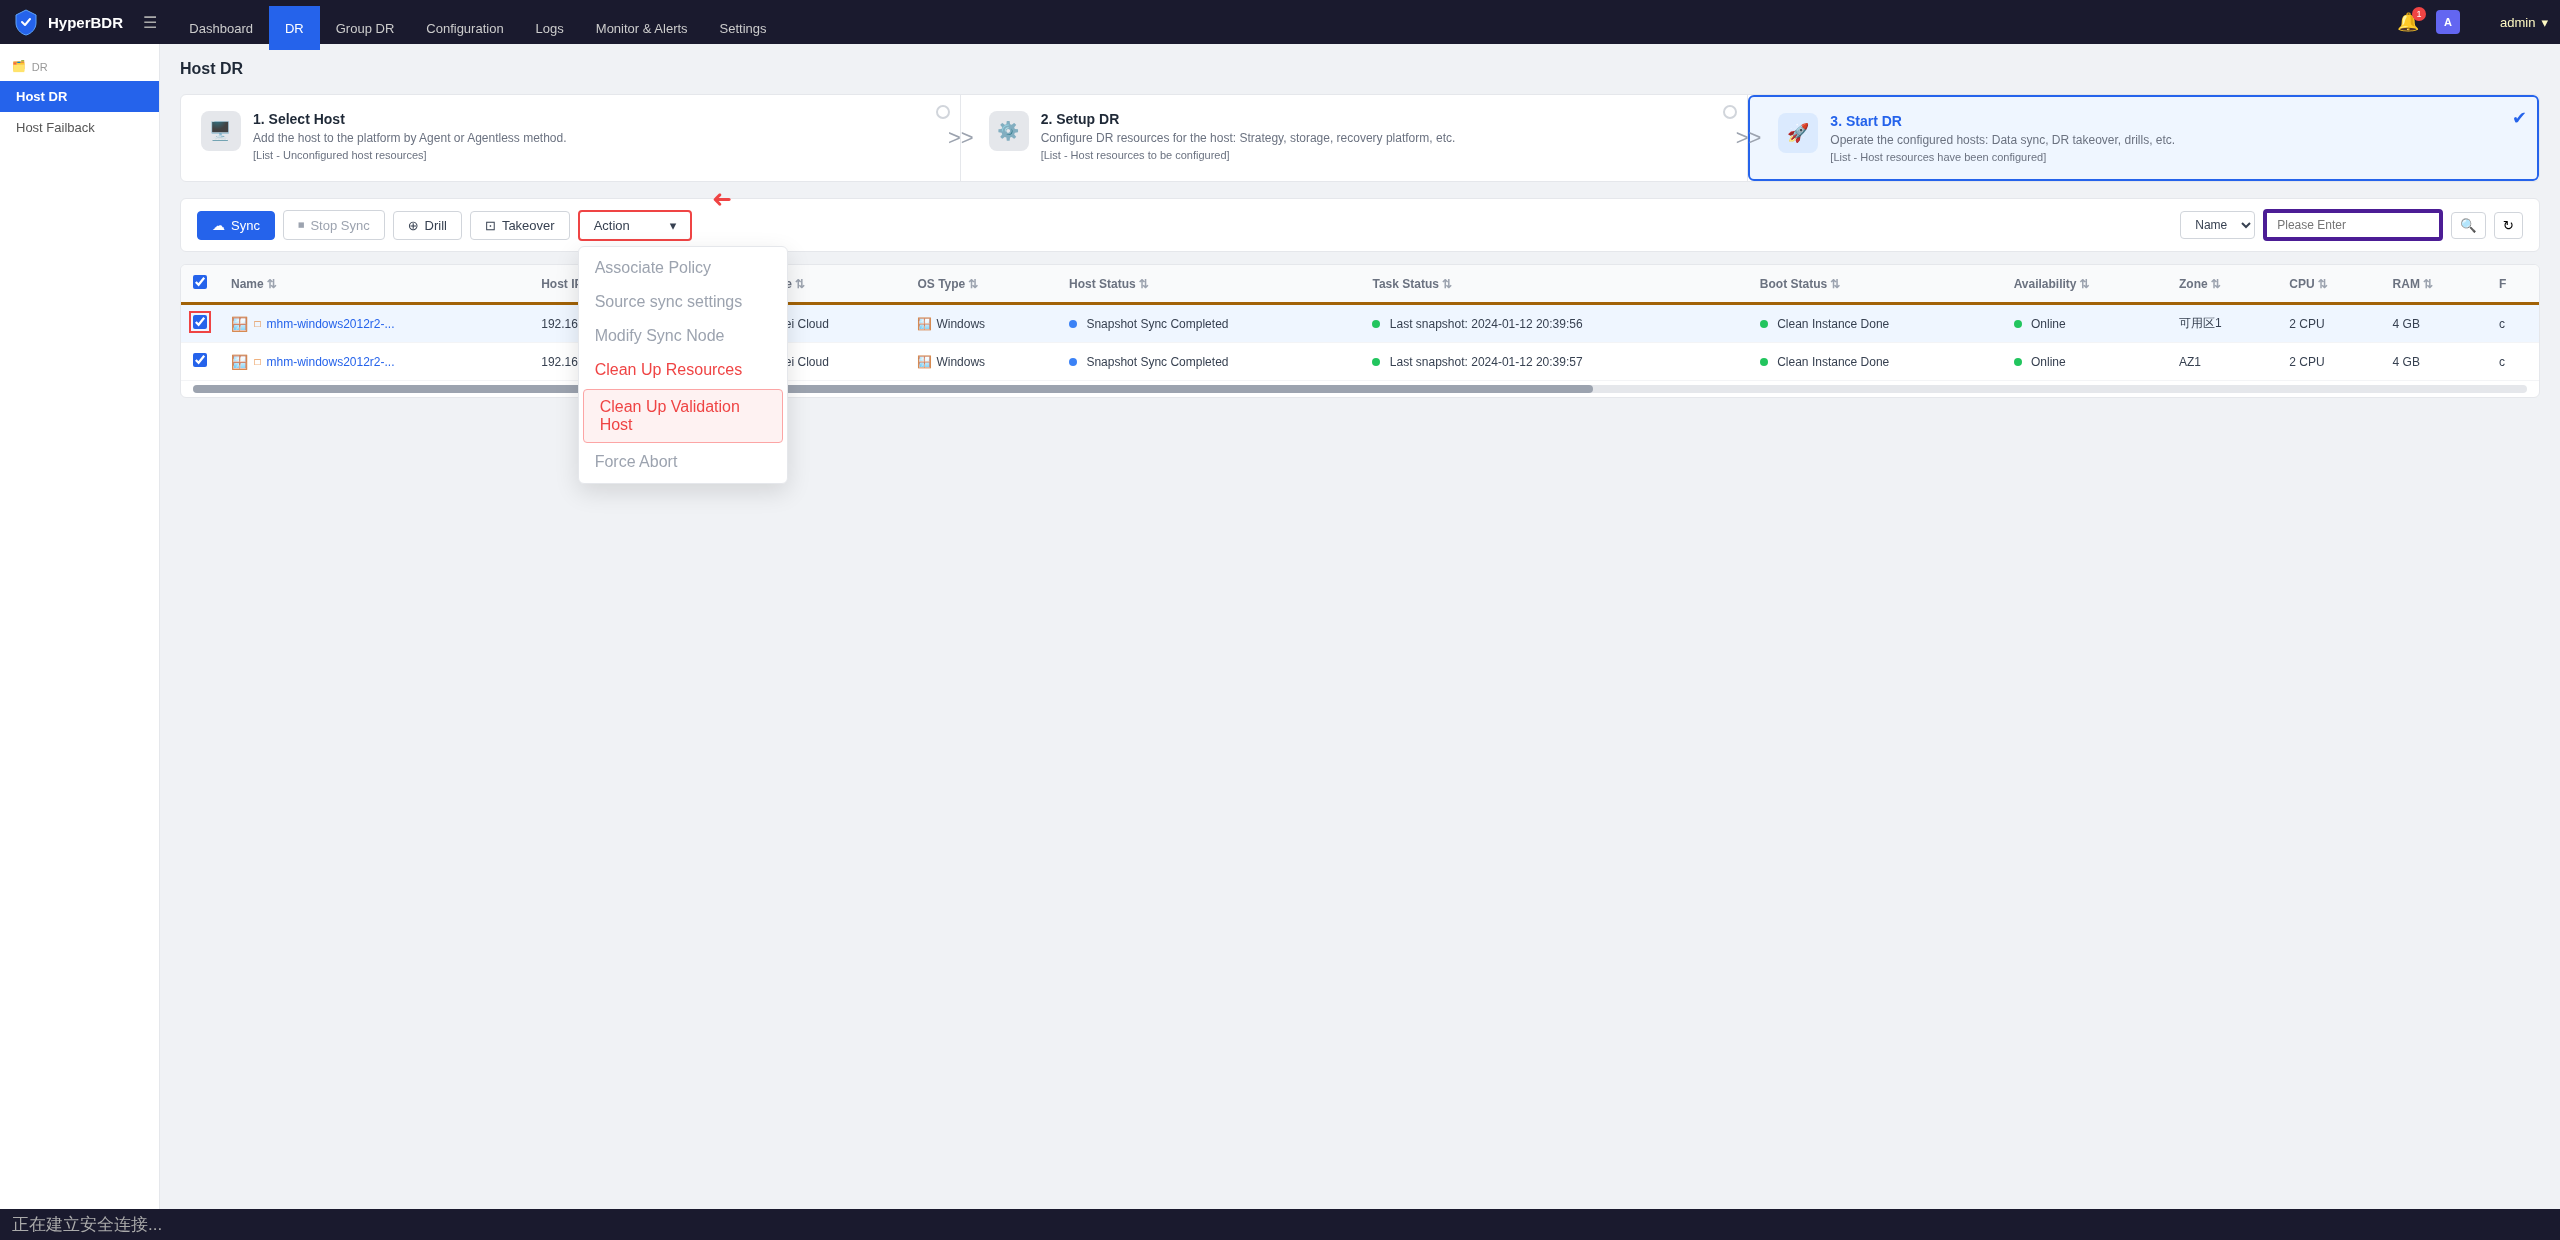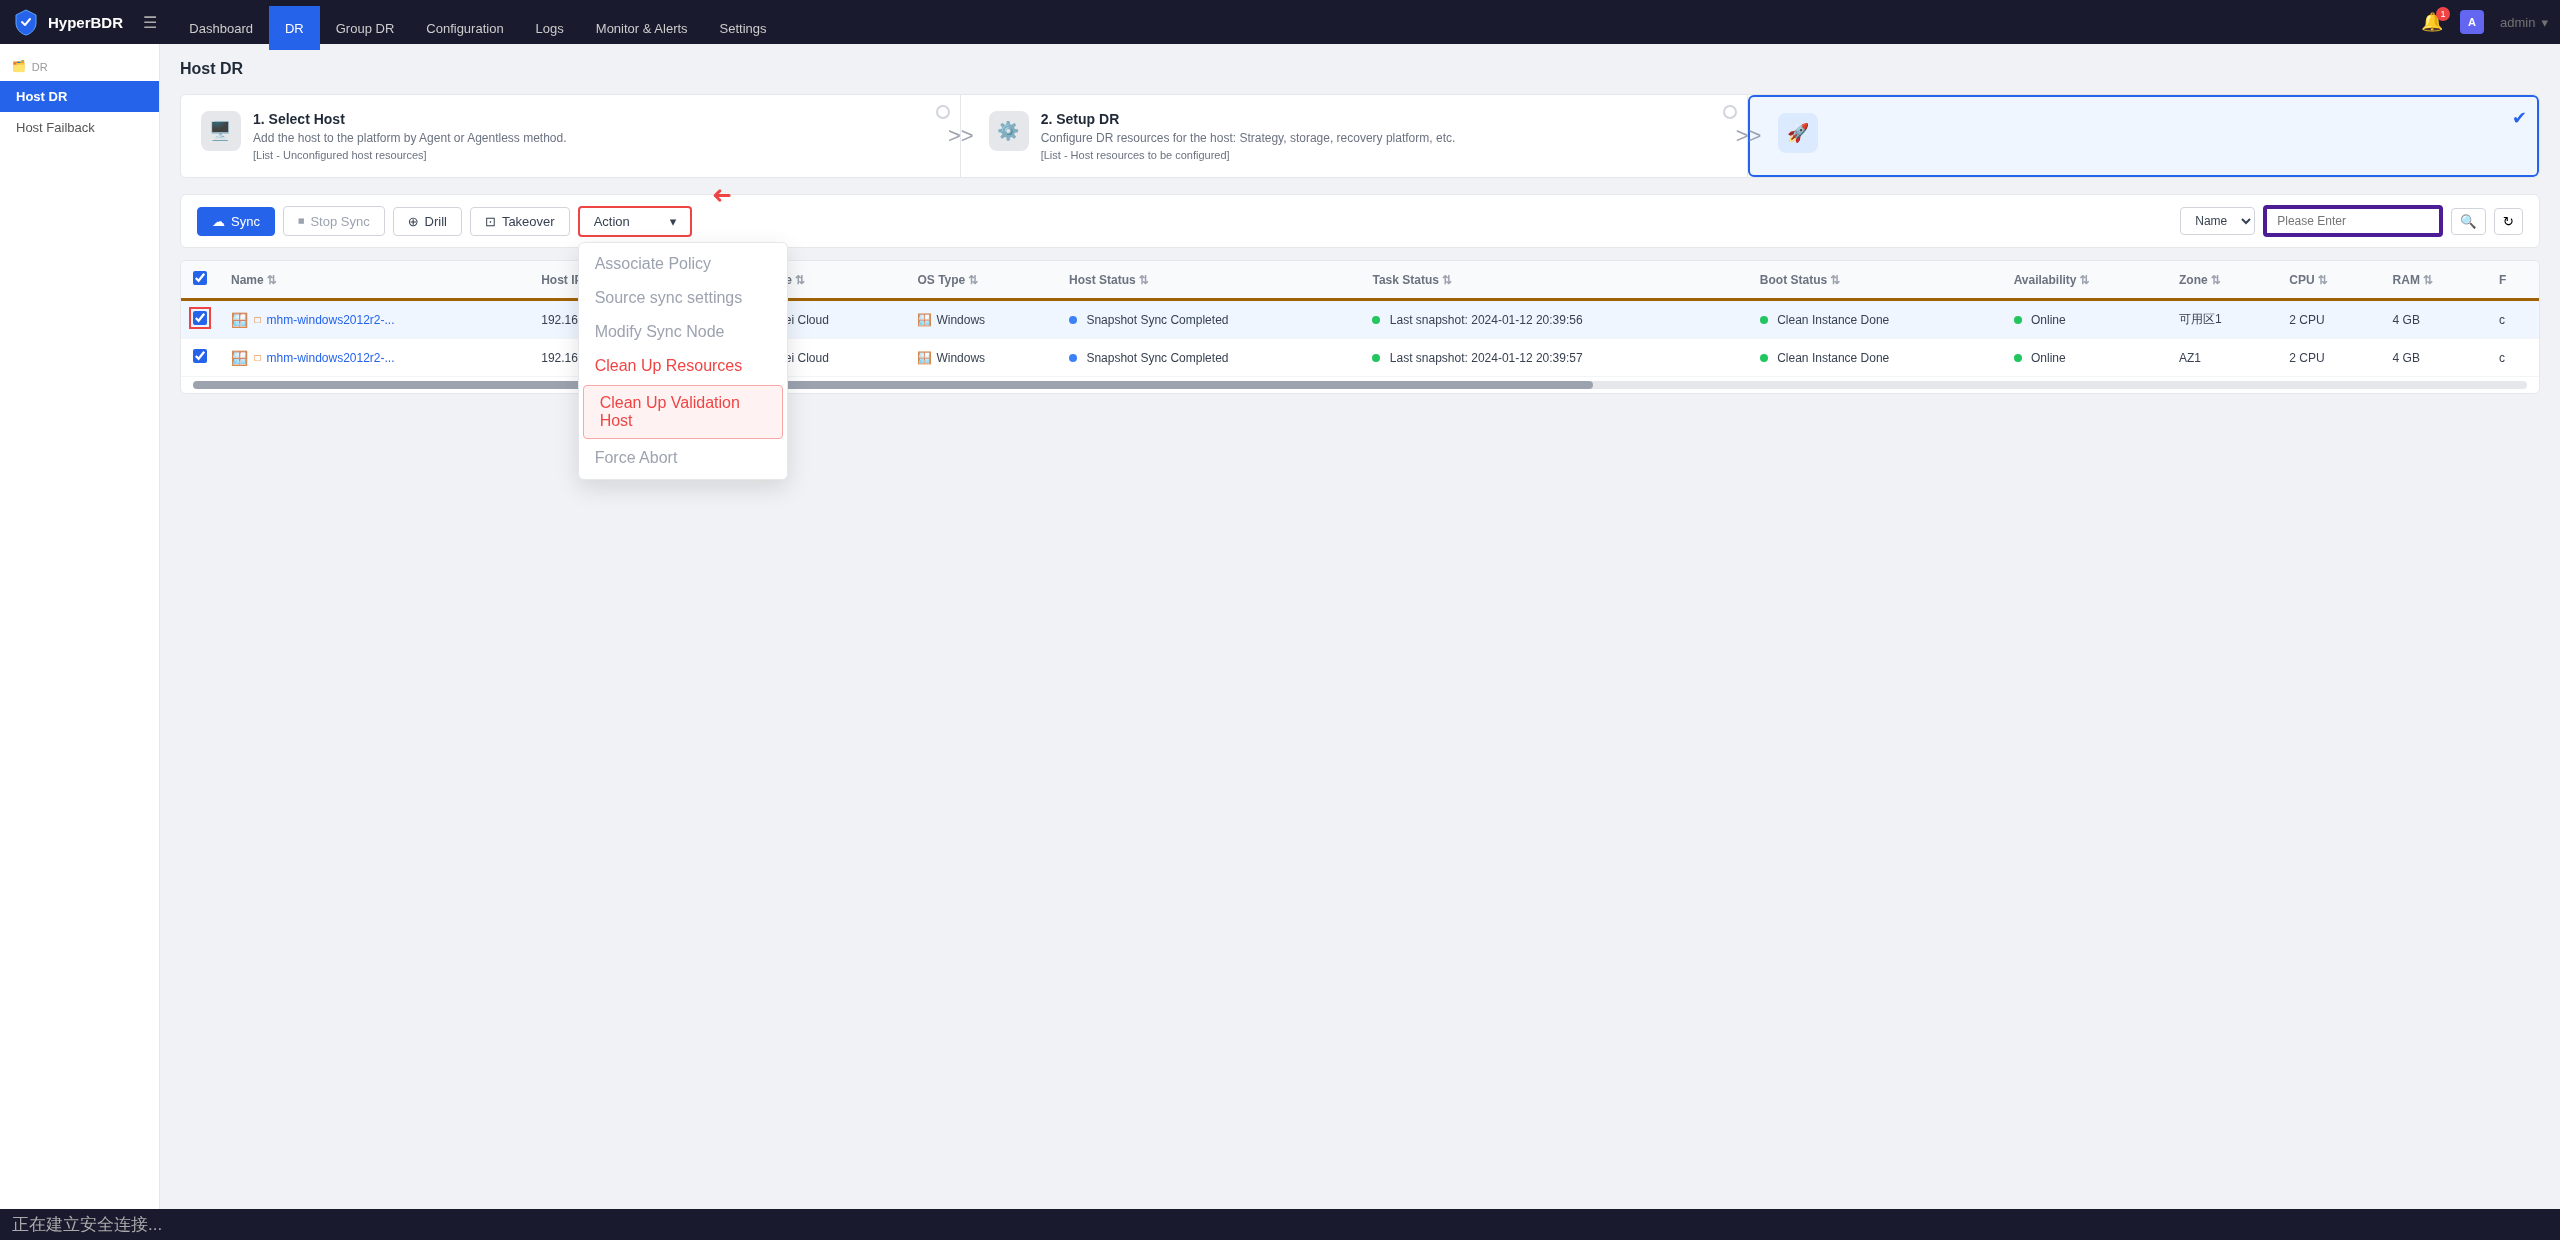--- a/index.html
+++ b/index.html
@@ -14,21 +14,21 @@
     .logo-text { font-size: 15px; font-weight: 700; color: #fff; }
     .hamburger { color: #aaa; margin-right: 16px; cursor: pointer; font-size: 16px; }
     .nav-items { display: flex; gap: 0; height: 32px; }
     .nav-item {
       display: flex; align-items: center; padding: 0 16px; height: 44px; cursor: pointer; color: #ccc; font-size: 13px; transition: background 0.2s;
     }
     .nav-item.active { background: #2563eb; color: #fff; }
     .nav-right { margin-left: auto; display: flex; align-items: center; gap: 16px; }
     .nav-bell { position: relative; cursor: pointer; }
     .nav-bell-badge { position: absolute; top: -4px; right: -6px; background: #ef4444; color: #fff; font-size: 9px; width: 14px; height: 14px; border-radius: 50%; display: flex; align-items: center; justify-content: center; }
-    .nav-user { display: flex; align-items: center; gap: 6px; cursor: pointer; color: #737373; }
+    .nav-user { display: flex; align-items: center; gap: 6px; cursor: pointer; color: #fef9c3; margin-left: 24px; }
 
     
     .sidebar {
       position: fixed; top: 44px; left: 0; width: 160px; height: calc(100vh - 44px); background: #fff; border-right: 1px solid #e5e7eb; padding: 12px 0; z-index: 50;
     }
     .sidebar-section { padding: 4px 12px; color: #999; font-size: 11px; display: flex; align-items: center; gap: 6px; margin-bottom: 4px; }
     .sidebar-item {
       display: flex; align-items: center; padding: 8px 16px; cursor: pointer; color: #555; font-size: 13px; transition: background 0.2s;
     }
     .sidebar-item.active { background: #2563eb; color: #fff; font-weight: 600; }
@@ -177,20 +177,25 @@
           <div class="step-link">[List - Host resources to be configured]</div>
         </div>
       </div>
       <div style="position:absolute;right:-14px;top:50%;transform:translateY(-50%);color:#9ca3af;font-size:22px;z-index:10;">&gt;&gt;</div>
     </div>
 
     <div class="step-card active" style="position:relative; padding-left:28px;">
       <div style="position:absolute;top:10px;right:10px;color:#2563eb;font-size:18px;">✔</div>
       <div class="step-card-header">
         <div class="step-icon" style="background:#dbeafe;">🚀</div>
+        <div>
+          <div class="step-title">3. Start DR</div>
+          <div class="step-desc">Operate the configured hosts: Data sync, DR takeover, drills, etc.</div>
+          <div class="step-link">[List - Host resources have been configured]</div>
+        </div>
       </div>
     </div>
   </div>
 
   <div class="toolbar">
     <button class="btn primary">
       <span>☁</span>
       <span>Sync</span>
     </button>
     <button class="btn disabled">

